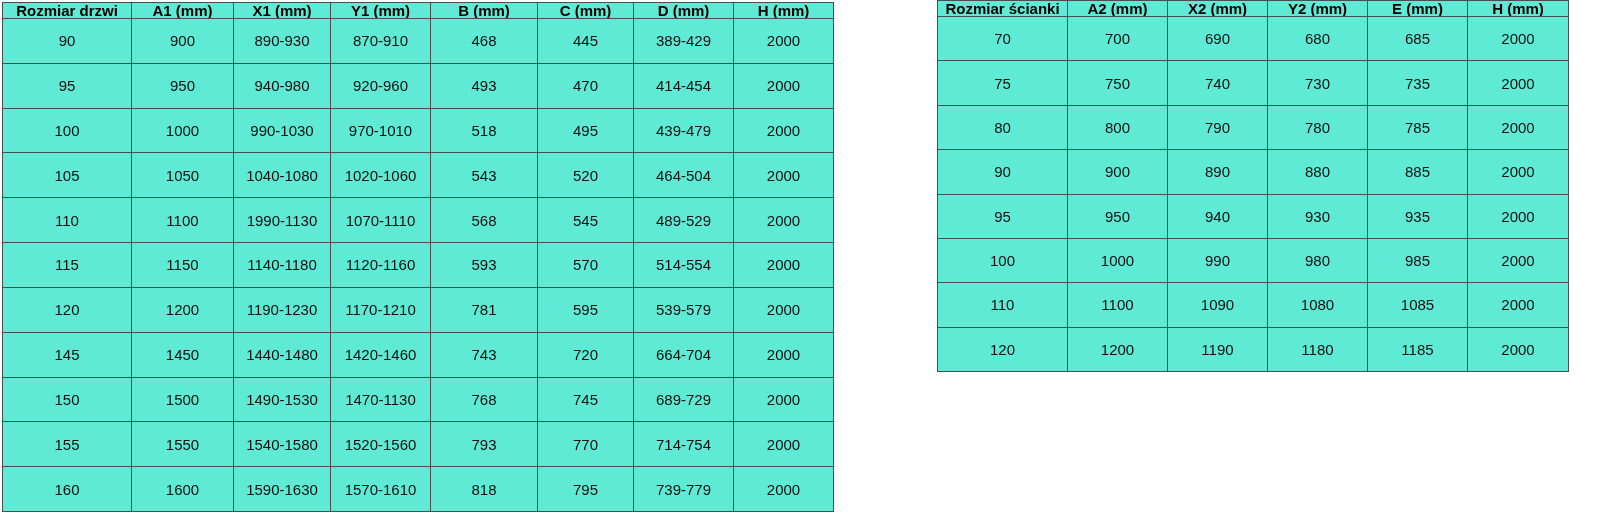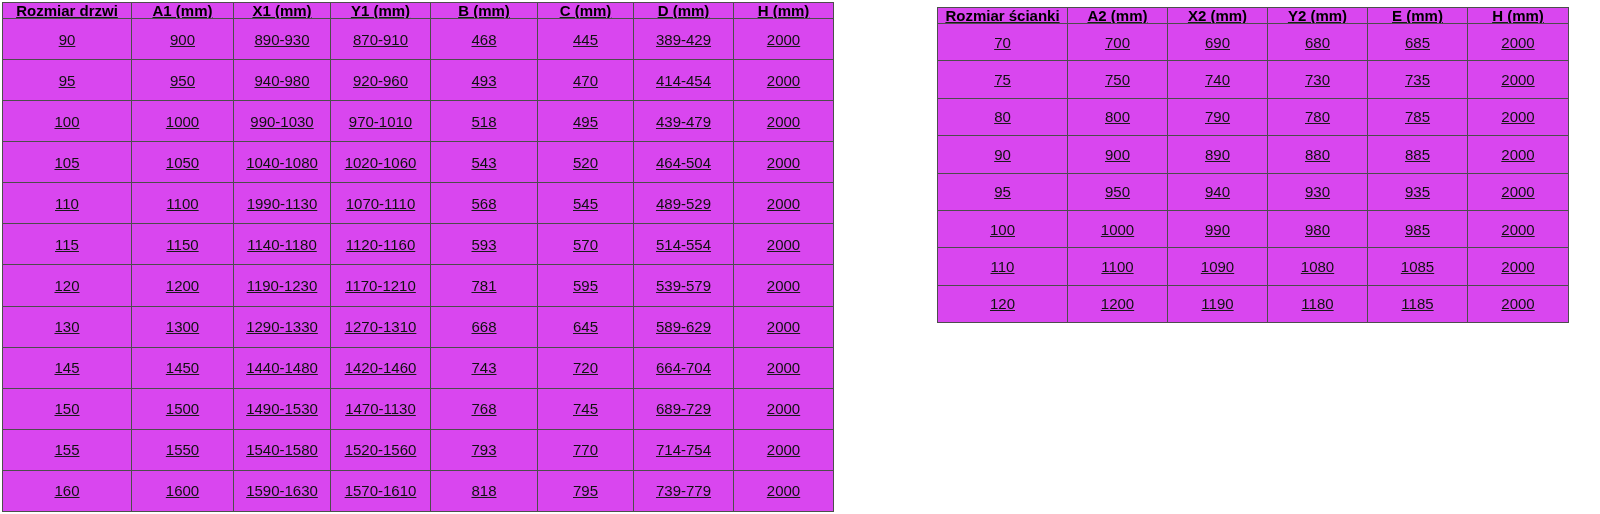--- a/index.html
+++ b/index.html
@@ -7,22 +7,21 @@
   body {
     position: relative;
     background: #ffffff;
     font-family: "Liberation Sans", sans-serif;
     color: #1a1a1a;
   }
   table.size-table {
     position: absolute;
     border-collapse: collapse;
     table-layout: fixed;
-    background: #d946ef;
-    text-decoration: underline;
+    background: #5eead4;
   }
   table.size-table th,
   table.size-table td {
     border: 1.4px solid #4d4d4d;
     text-align: center;
     vertical-align: middle;
     font-size: 15px;
     line-height: 1;
     padding: 0 2px;
     white-space: nowrap;
@@ -32,23 +31,23 @@
   table.size-table td { font-weight: normal; color: #111; }
 
   #door-table {
     left: 2px;
     top: 2px;
     width: 831px;
     height: 510px;
   }
   #wall-table {
     left: 937px;
-    top: 7px;
+    top: 0;
     width: 631px;
-    height: 316px;
+    height: 372px;
   }
 </style>
 </head>
 <body>
 
 <table id="door-table" class="size-table">
   <colgroup>
     <col style="width:129px">
     <col style="width:102px">
     <col style="width:97px">
@@ -135,30 +134,20 @@
         <td>120</td>
         <td>1200</td>
         <td>1190-1230</td>
         <td>1170-1210</td>
         <td>781</td>
         <td>595</td>
         <td>539-579</td>
         <td>2000</td>
       </tr>
       <tr>
-        <td>130</td>
-        <td>1300</td>
-        <td>1290-1330</td>
-        <td>1270-1310</td>
-        <td>668</td>
-        <td>645</td>
-        <td>589-629</td>
-        <td>2000</td>
-      </tr>
-      <tr>
         <td>145</td>
         <td>1450</td>
         <td>1440-1480</td>
         <td>1420-1460</td>
         <td>743</td>
         <td>720</td>
         <td>664-704</td>
         <td>2000</td>
       </tr>
       <tr>

